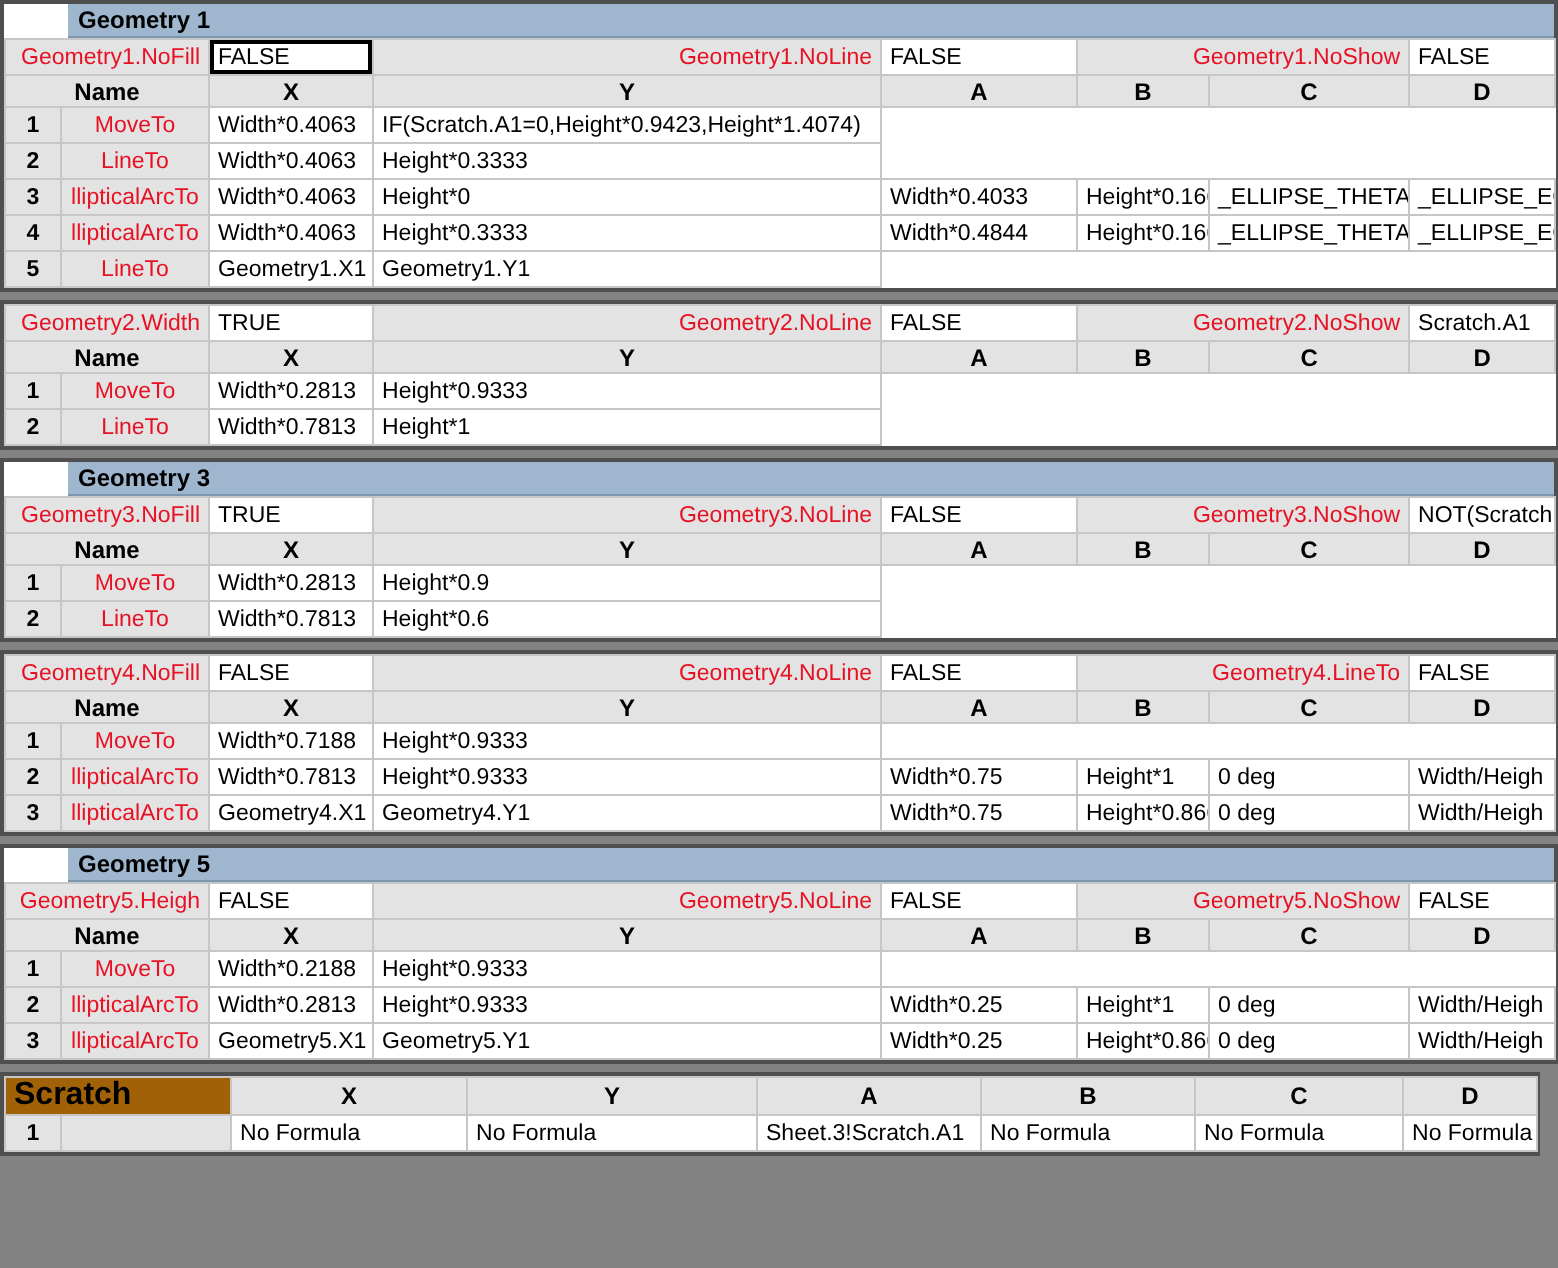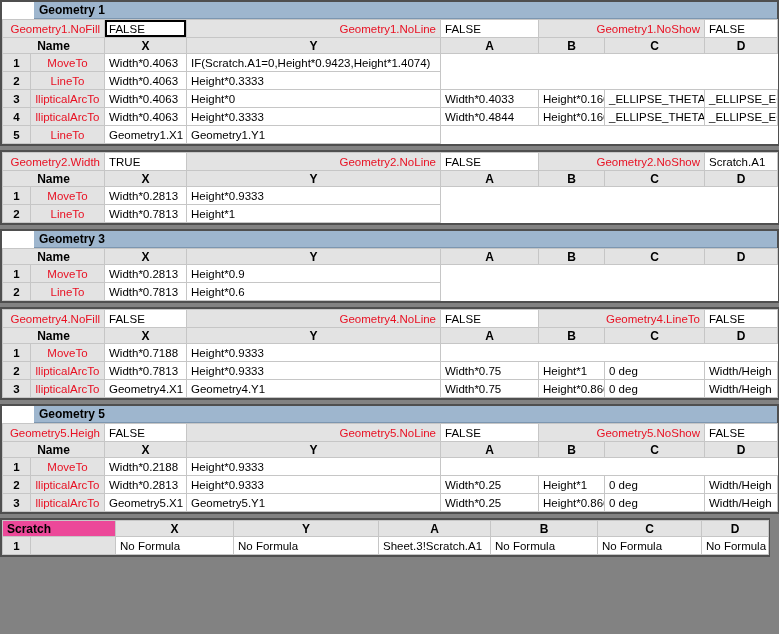--- a/index.html
+++ b/index.html
@@ -32,22 +32,22 @@
     padding: 0 4px;
     overflow: hidden; white-space: nowrap;
     color: #000;
     vertical-align: middle;
   }
   td.hdr {
     background: #e3e3e3; font-weight: bold; text-align: center;
     height: 16px; font-size: 12px;
   }
   td.title-cell {
-    background: #ec4899; font-weight: bold; text-align: left;
-    height: 16px; font-size: 12px;
+    background: #a16207; font-weight: bold; text-align: left;
+    height: 16px; font-size: 16px;
   }
   td.lbl { background: #e3e3e3; color: #e81123; text-align: right; }
   td.val { background: #ffffff; text-align: left; }
   td.val.sel { box-shadow: inset 0 0 0 2px #000000; }
   td.num { background: #e3e3e3; font-weight: bold; text-align: center; }
   td.nm  { background: #e3e3e3; color: #e81123; text-align: center; direction: rtl; }
   td.blank { background: #e3e3e3; }
   td.merge { border: 0; background: #ffffff; }
 </style>
 </head>
@@ -184,20 +184,28 @@
           <col style="width: 74px;">
           <col style="width: 82px;">
           <col style="width: 254px;">
           <col style="width: 98px;">
           <col style="width: 66px;">
           <col style="width: 100px;">
           <col style="width: 73px;">
         </colgroup>
         <tbody>
           <tr>
+            <td class="lbl" colspan="2">Geometry3.NoFill</td>
+            <td class="val">TRUE</td>
+            <td class="lbl">Geometry3.NoLine</td>
+            <td class="val">FALSE</td>
+            <td class="lbl" colspan="2">Geometry3.NoShow</td>
+            <td class="val">NOT(Scratch</td>
+          </tr>
+          <tr>
             <td class="hdr" colspan="2">Name</td>
             <td class="hdr">X</td>
             <td class="hdr">Y</td>
             <td class="hdr">A</td>
             <td class="hdr">B</td>
             <td class="hdr">C</td>
             <td class="hdr">D</td>
           </tr>
           <tr>
             <td class="num">1</td>

